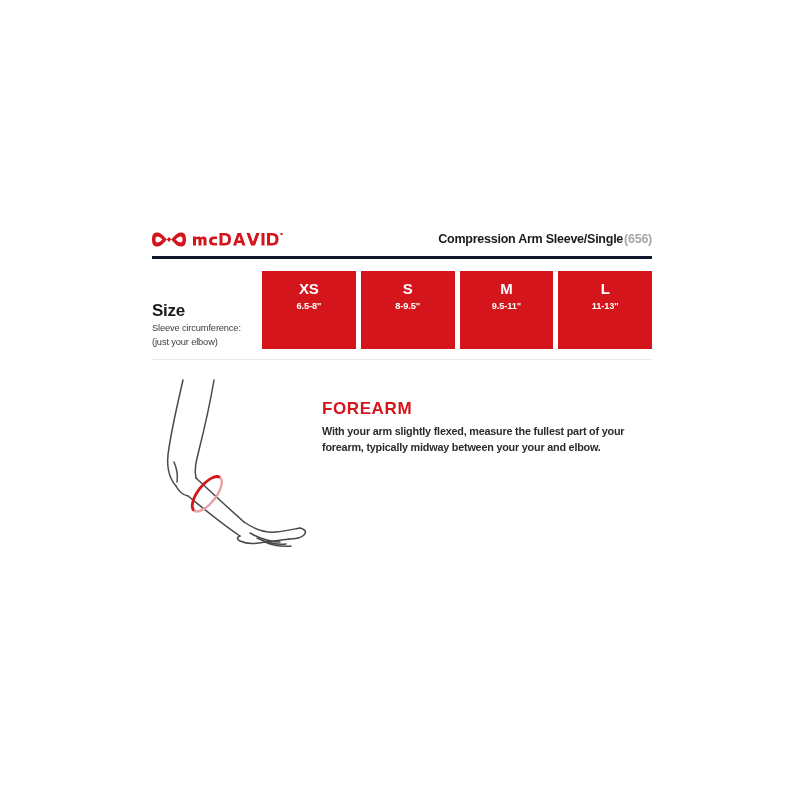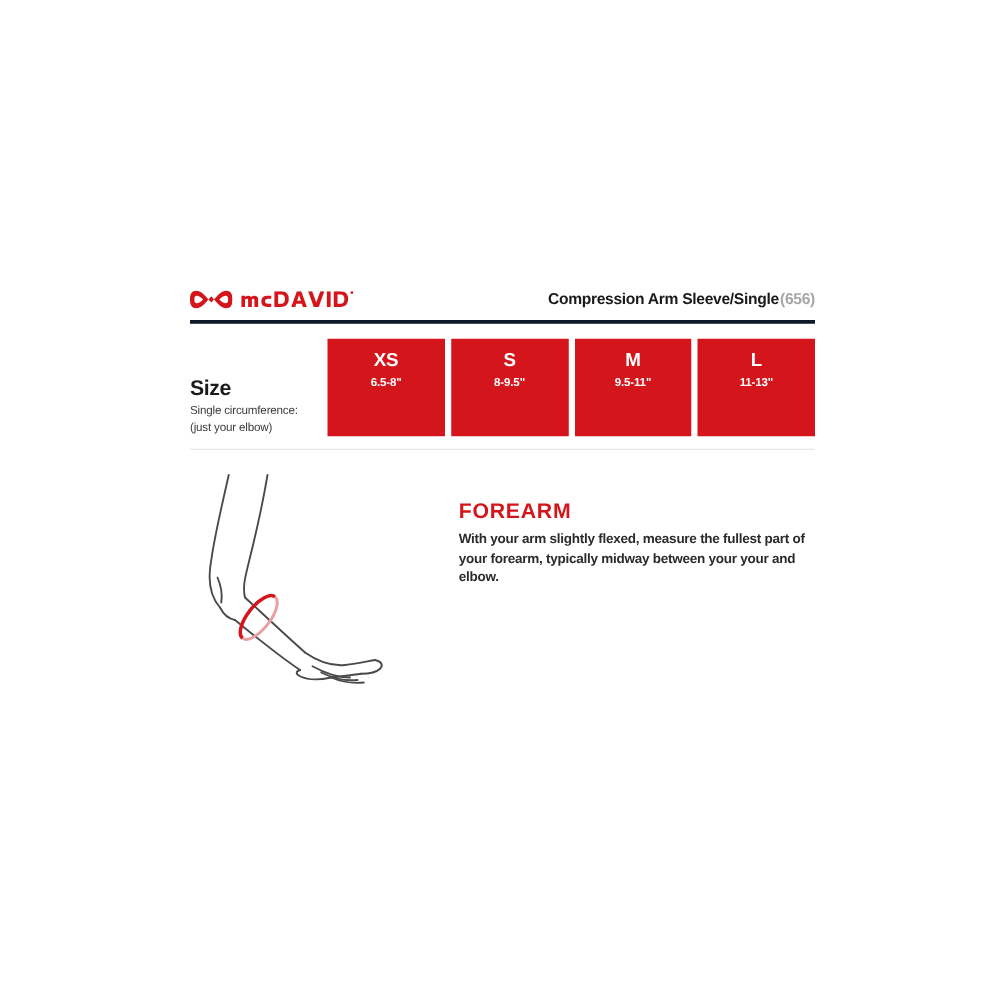--- a/index.html
+++ b/index.html
@@ -118,21 +118,20 @@
     padding-top: 12px;
   }
   .arm-figure {
     flex: 0 0 170px;
     width: 170px;
   }
   .measure-copy {
     flex: 1;
     padding-left: 0px;
     padding-top: 28px;
-    margin-left: 45px;
   }
   .measure-heading {
     color: #d4161c;
     font-size: 17px;
     font-weight: bold;
     letter-spacing: 0.6px;
     line-height: 1;
     margin-bottom: 7px;
   }
   .measure-text {
@@ -187,21 +186,21 @@
     <div class="product-title">
       <span>Compression Arm Sleeve/Single</span><span class="product-code">(656)</span>
     </div>
   </div>
 
   <div class="size-table">
 
     <div class="size-legend">
       <div class="size-legend-title">Size</div>
       <div class="size-legend-sub">
-        <div>Single circumference:</div>
+        <div>Sleeve circumference:</div>
         <div>(just your elbow)</div>
       </div>
     </div>
 
     <div class="size-cells">
       <div class="size-cell">
         <div class="size-cell-label">XS</div>
         <div class="size-cell-value">6.5-8"</div>
       </div>
       <div class="size-cell">

